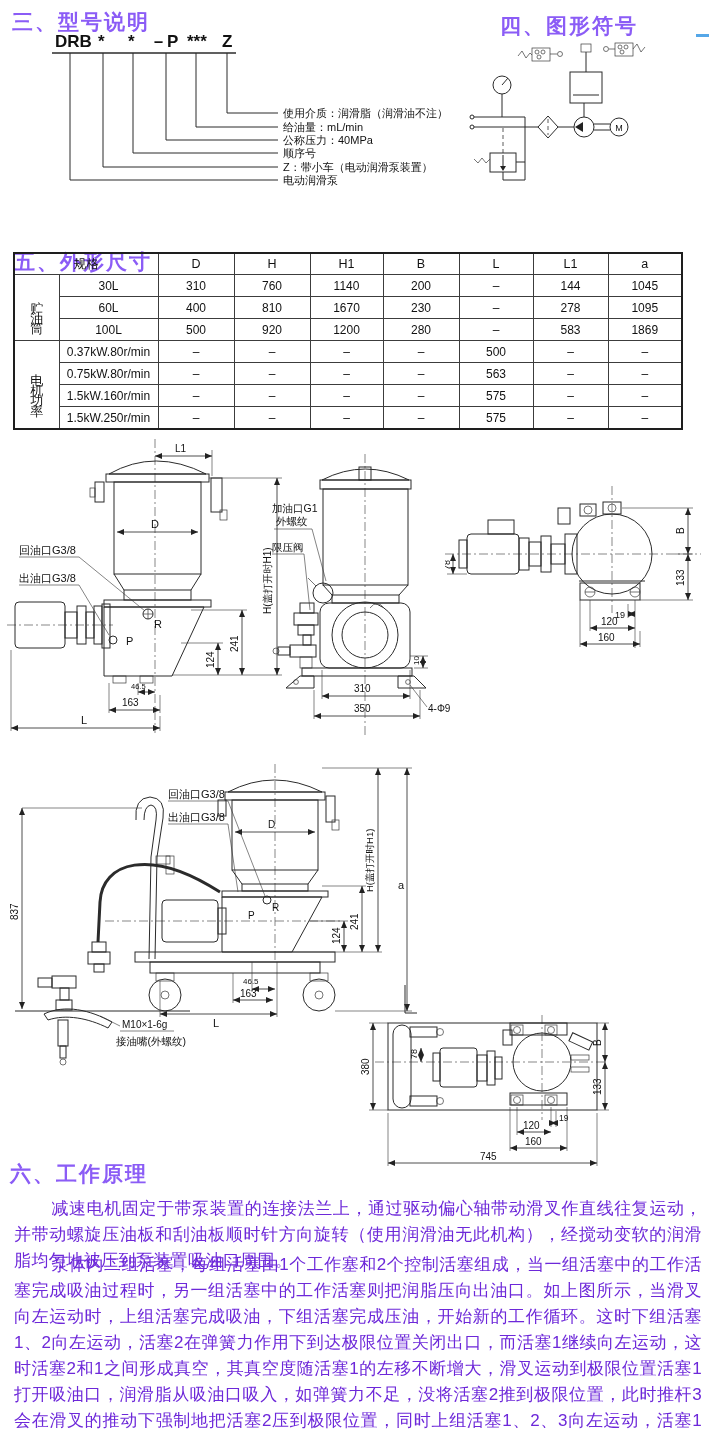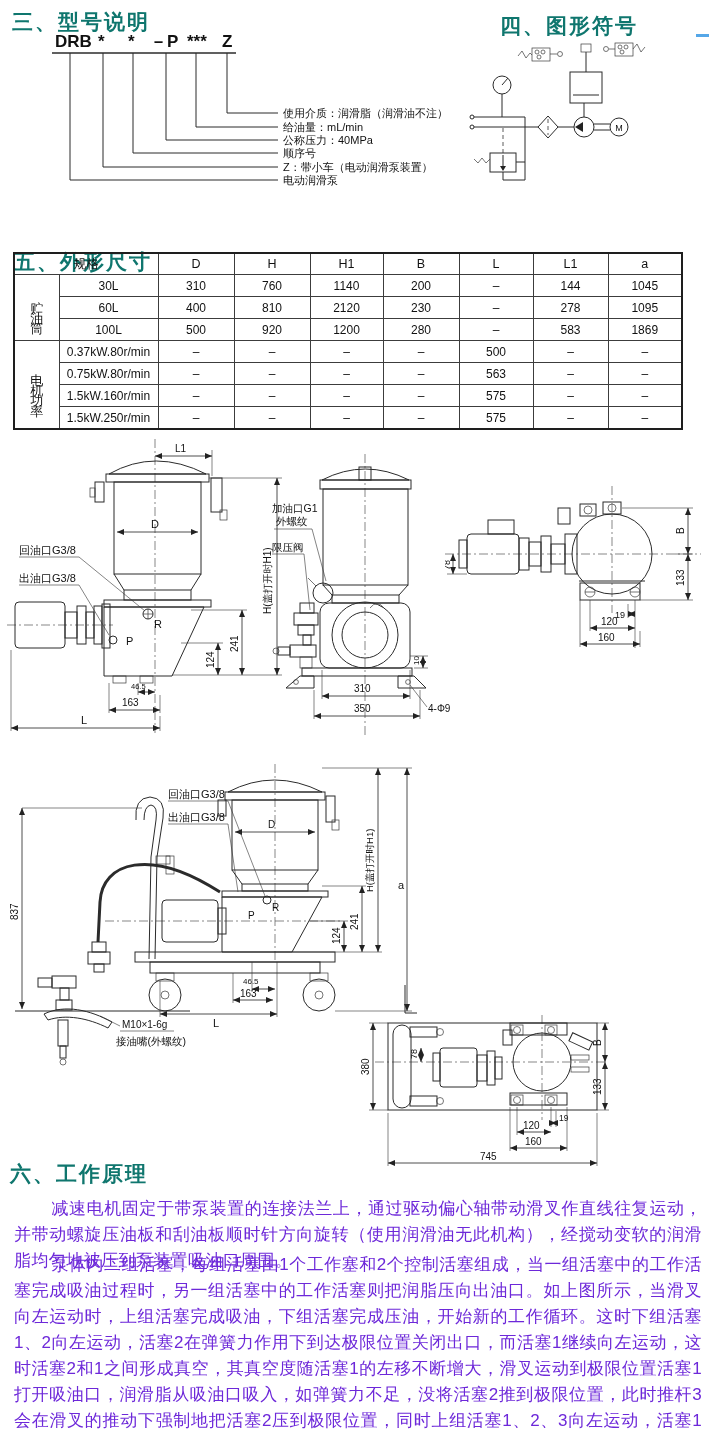--- a/index.html
+++ b/index.html
@@ -1,19 +1,19 @@
 <!DOCTYPE html>
 <html><head>
 <meta charset="utf-8">
 <style>
   html,body{margin:0;padding:0;background:#888;}
   .page{position:relative;width:709px;height:1434px;background:#ffffff;overflow:hidden;
         font-family:"Liberation Sans","DejaVu Sans",sans-serif;color:#111;}
   .abs{position:absolute;}
-  .h-title{font-weight:bold;font-size:21px;letter-spacing:2px;color:#0f766e;}
+  .h-title{font-weight:bold;font-size:21px;letter-spacing:2px;color:#8b5cf6;}
   svg{display:block;}
   svg text{font-family:"Liberation Sans","DejaVu Sans",sans-serif;fill:#111;}
   .ln{stroke:#2b2b2b;stroke-width:1;fill:none;}
   .ln2{stroke:#2b2b2b;stroke-width:1.4;fill:none;}
   .thin{stroke:#3a3a3a;stroke-width:0.7;fill:none;}
   .cl{stroke:#555;stroke-width:0.7;fill:none;stroke-dasharray:9 3 2 3;}
   .dim{stroke:#222;stroke-width:0.8;fill:none;marker-start:url(#aS);marker-end:url(#aE);}
   .ext{stroke:#333;stroke-width:0.6;fill:none;}
   .dsh{stroke:#333;stroke-width:0.8;fill:none;stroke-dasharray:4 3;}
   
@@ -177,21 +177,21 @@
         <td>1140</td>
         <td>200</td>
         <td>–</td>
         <td>144</td>
         <td>1045</td>
       </tr>
       <tr>
         <td class="spec">60L</td>
         <td>400</td>
         <td>810</td>
-        <td>2120</td>
+        <td>1670</td>
         <td>230</td>
         <td>–</td>
         <td>278</td>
         <td>1095</td>
       </tr>
       <tr>
         <td class="spec">100L</td>
         <td>500</td>
         <td>920</td>
         <td>1200</td>

